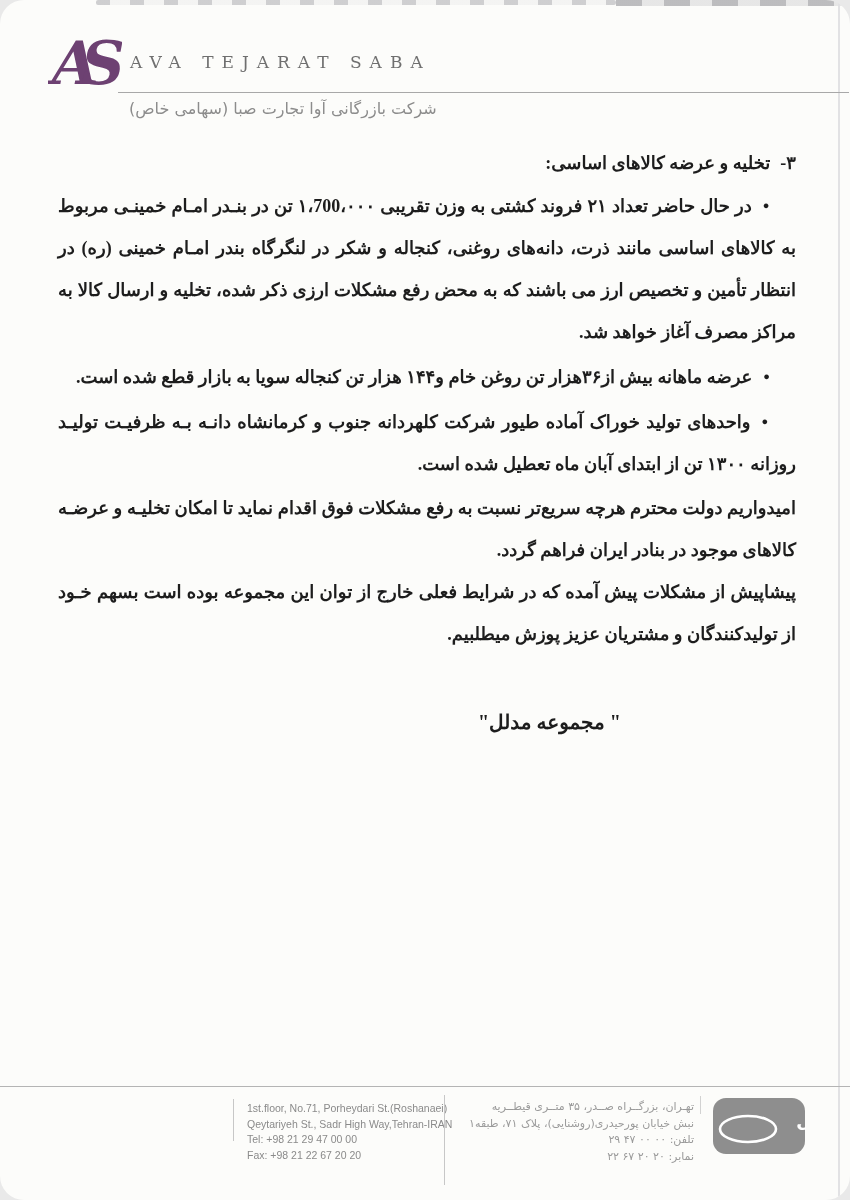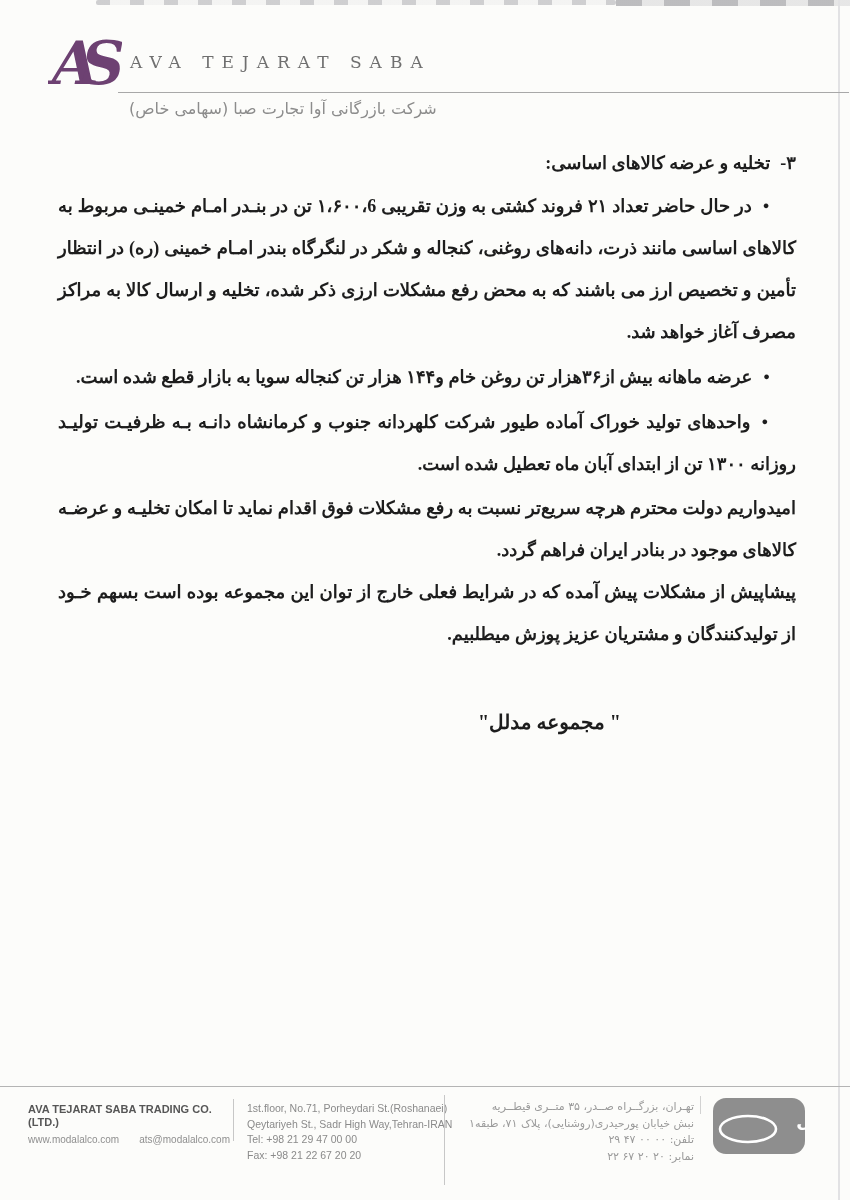--- a/index.html
+++ b/index.html
@@ -1,17 +1,17 @@
 <!DOCTYPE html>
 <html lang="fa"><head>
 <meta charset="utf-8">
 <style>
   html,body{margin:0;padding:0;}
   body{width:850px;height:1200px;background:#e9e9e9;font-family:"DejaVu Sans",sans-serif;}
-  .page{position:relative;width:850px;height:1200px;background:#fcfcfa;overflow:hidden;}
+  .page{position:relative;width:850px;height:1200px;background:#fcfcfa;overflow:hidden;border-radius:24px;}
 
   
   .scan-top-a{position:absolute;top:0;left:96px;width:520px;height:5px;
     background:repeating-linear-gradient(90deg,rgba(70,70,82,.45) 0 14px,rgba(130,130,140,.12) 14px 34px);
     opacity:.55;border-radius:2px;}
   .scan-top-b{position:absolute;top:0;left:616px;right:0;height:6px;
     background:repeating-linear-gradient(90deg,rgba(60,60,70,.55) 0 26px,rgba(110,110,120,.25) 26px 48px);
     opacity:.6;}
   .scan-edge{position:absolute;top:0;bottom:0;left:838px;width:2px;background:#e2e2e4;}
 
@@ -65,43 +65,36 @@
   <div class="name-en">AVA TEJARAT SABA</div>
   <div class="head-rule"></div>
   <div class="name-fa">شرکت بازرگانی آوا تجارت صبا (سهامی خاص)</div>
 
   <main class="letter">
 
     <div class="sec-heading">
       <span class="sec-num">۳-</span><span>تخلیه و عرضه کالاهای اساسی:</span>
     </div>
     <ul>
-      <li>در حال حاضر تعداد ۲۱ فروند کشتی به وزن تقریبی ۱،۶۰۰،6 تن در بنـدر امـام خمینـی مربوط به کالاهای اساسی مانند ذرت، دانه‌های روغنی، کنجاله و شکر در لنگرگاه بندر امـام خمینی (ره) در انتظار تأمین و تخصیص ارز می باشند که به محض رفع مشکلات ارزی ذکر شده، تخلیه و ارسال کالا به مراکز مصرف آغاز خواهد شد.</li>
+      <li>در حال حاضر تعداد ۲۱ فروند کشتی به وزن تقریبی ۱،700،۰۰۰ تن در بنـدر امـام خمینـی مربوط به کالاهای اساسی مانند ذرت، دانه‌های روغنی، کنجاله و شکر در لنگرگاه بندر امـام خمینی (ره) در انتظار تأمین و تخصیص ارز می باشند که به محض رفع مشکلات ارزی ذکر شده، تخلیه و ارسال کالا به مراکز مصرف آغاز خواهد شد.</li>
     </ul>
 
     <ul>
       <li>عرضه ماهانه بیش از۳۶هزار تن روغن خام و۱۴۴ هزار تن کنجاله سویا به بازار قطع شده است.</li>
       <li>واحدهای تولید خوراک آماده طیور شرکت کلهردانه جنوب و کرمانشاه دانـه بـه ظرفیـت تولیـد روزانه ۱۳۰۰ تن از ابتدای آبان ماه تعطیل شده است.</li>
     </ul>
 
     <p>امیدواریم دولت محترم هرچه سریع‌تر نسبت به رفع مشکلات فوق اقدام نماید تا امکان تخلیـه و عرضـه کالاهای موجود در بنادر ایران فراهم گردد.</p>
     <p>پیشاپیش از مشکلات پیش آمده که  در شرایط فعلی خارج از توان این مجموعه  بوده است بسهم خـود از تولیدکنندگان و مشتریان عزیز پوزش میطلبیم.</p>
 
     <div class="signature">" مجموعه مدلل"</div>
   </main>
 
   <div class="foot-rule"></div>
 
-  <div class="f-col1">
-    <div class="f-company">AVA TEJARAT SABA TRADING CO.(LTD.)</div>
-    <div class="f-links">
-      <span>www.modalalco.com</span>
-      <span>ats@modalalco.com</span>
-    </div>
-  </div>
 
   <div class="f-div1"></div>
 
   <div class="f-col2">
     <div>1st.floor, No.71, Porheydari St.(Roshanaei)</div>
     <div>Qeytariyeh St., Sadr High Way,Tehran-IRAN</div>
     <div>Tel: +98 21 29 47 00 00</div>
     <div>Fax: +98 21 22 67 20 20</div>
   </div>
 

